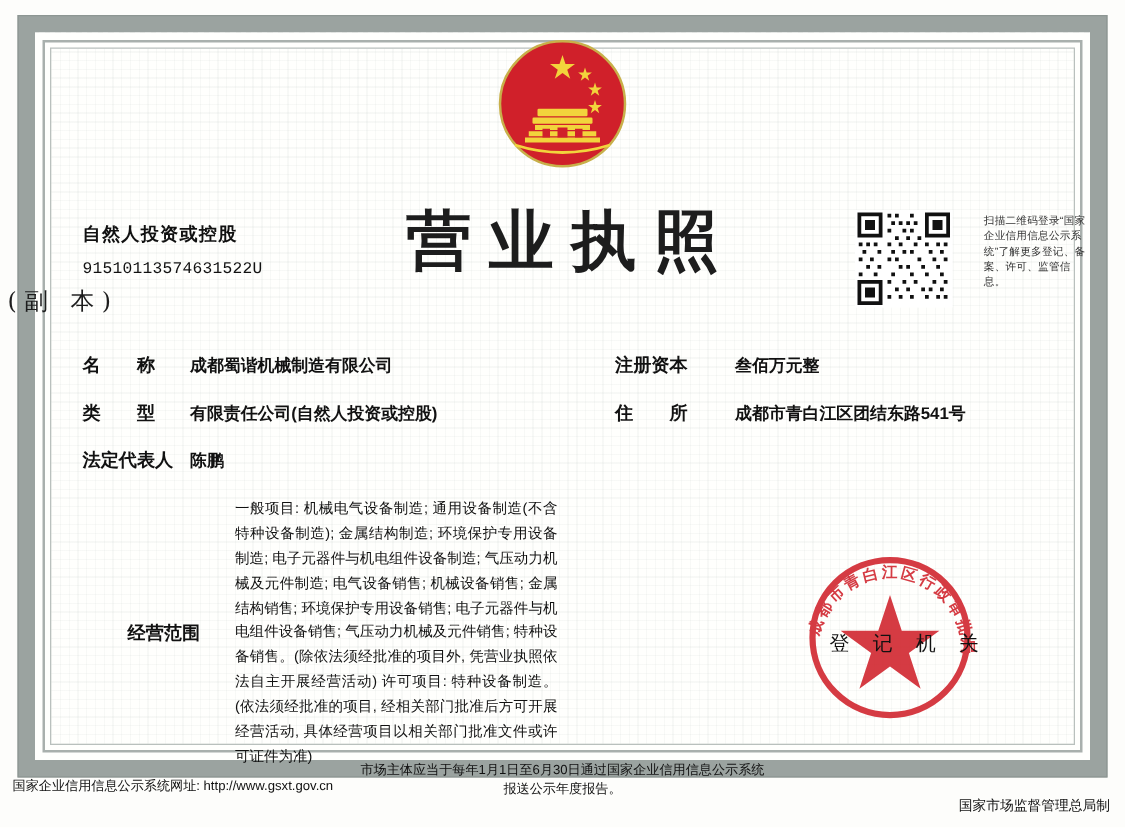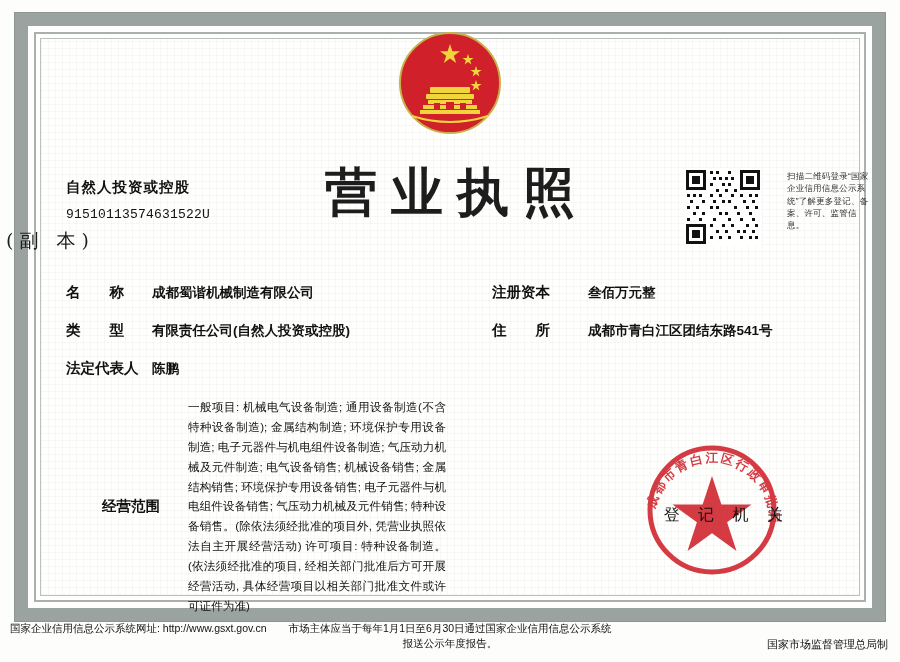--- a/index.html
+++ b/index.html
@@ -242,21 +242,21 @@
   .footer-left {
     position: absolute;
     left: 10px;
     bottom: 20px;
     font-size: 10.5px;
   }
   .footer-center {
     position: absolute;
     left: 50%;
     transform: translateX(-50%);
-    bottom: 4px;
+    bottom: 16px;
     text-align: center;
     font-size: 10.5px;
     line-height: 1.5;
     width: 330px;
   }
   .footer-right {
     position: absolute;
     right: 12px;
     bottom: 4px;
     font-size: 11px;

